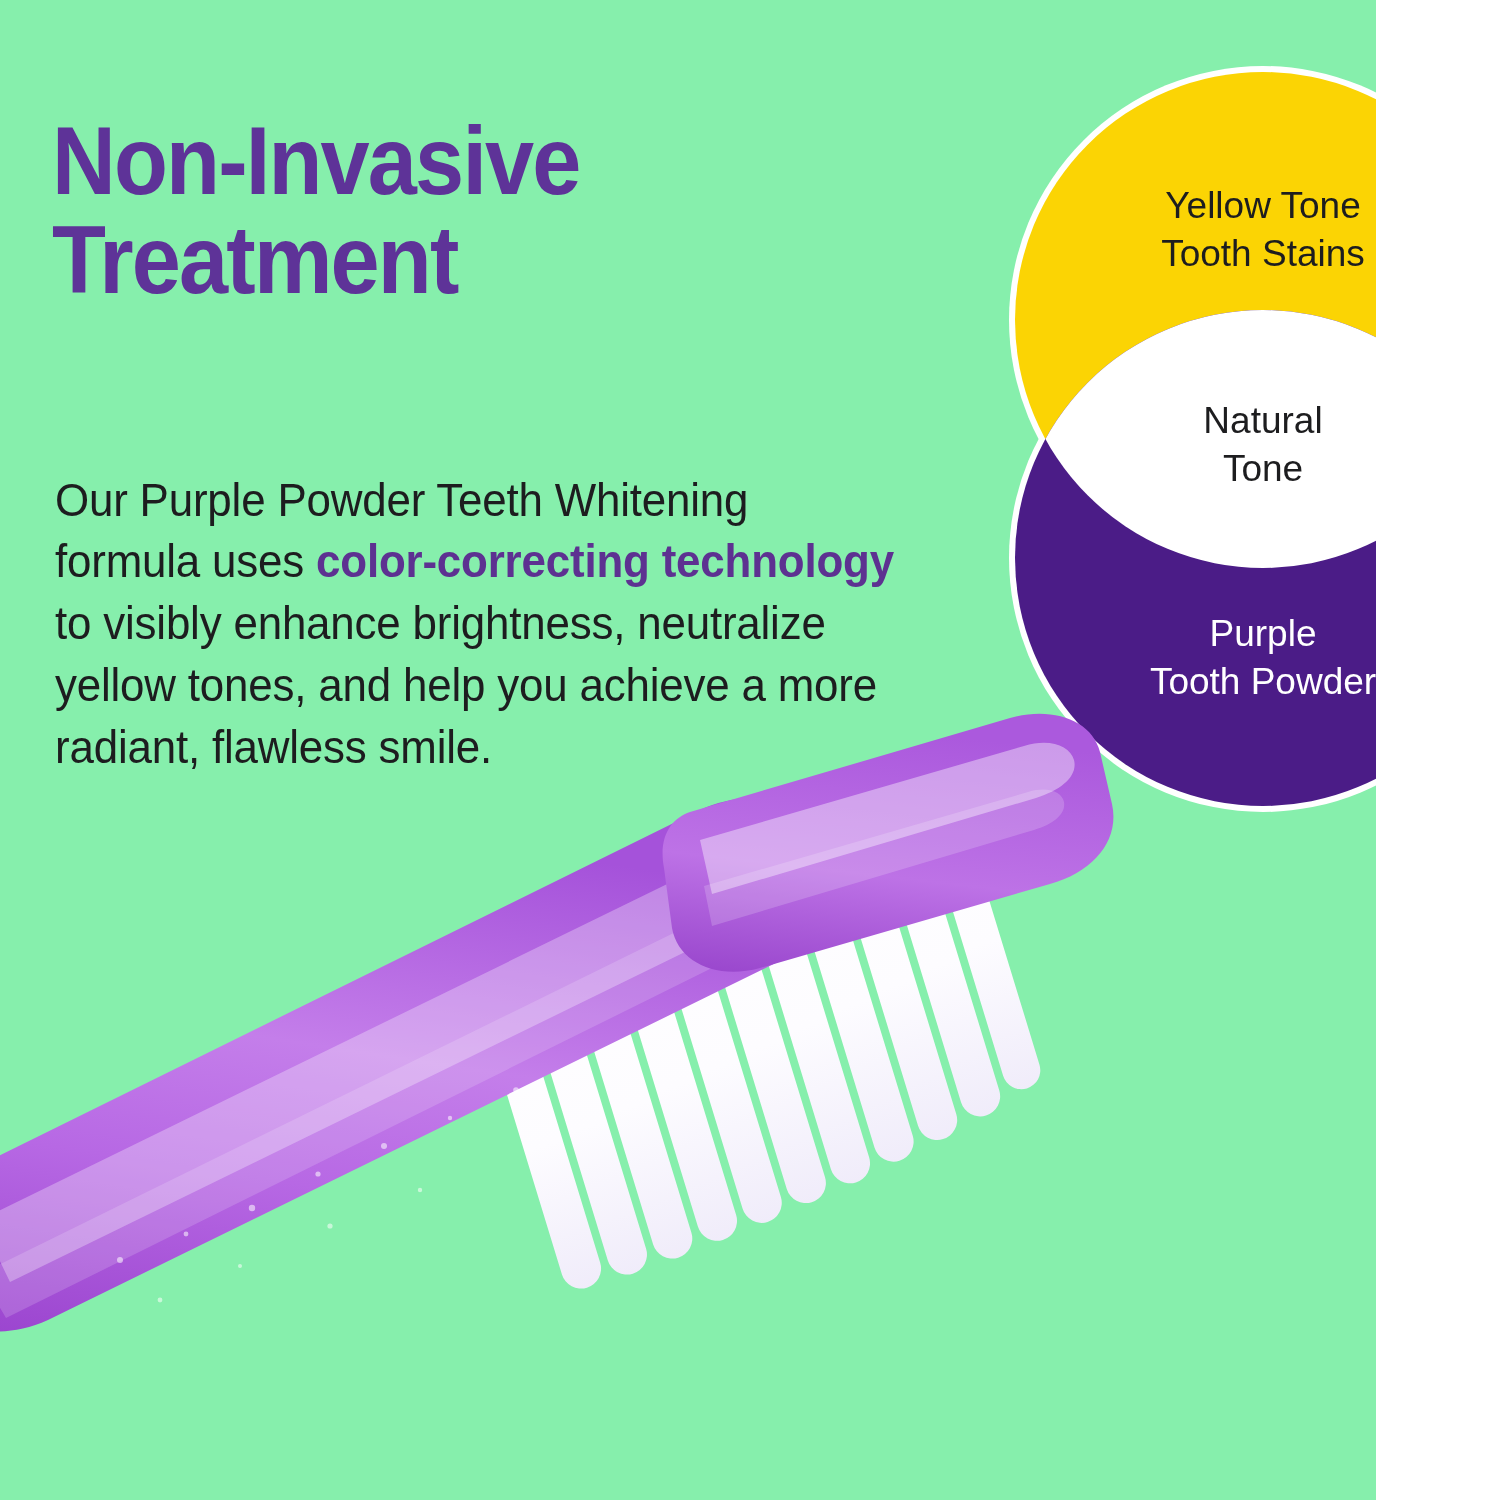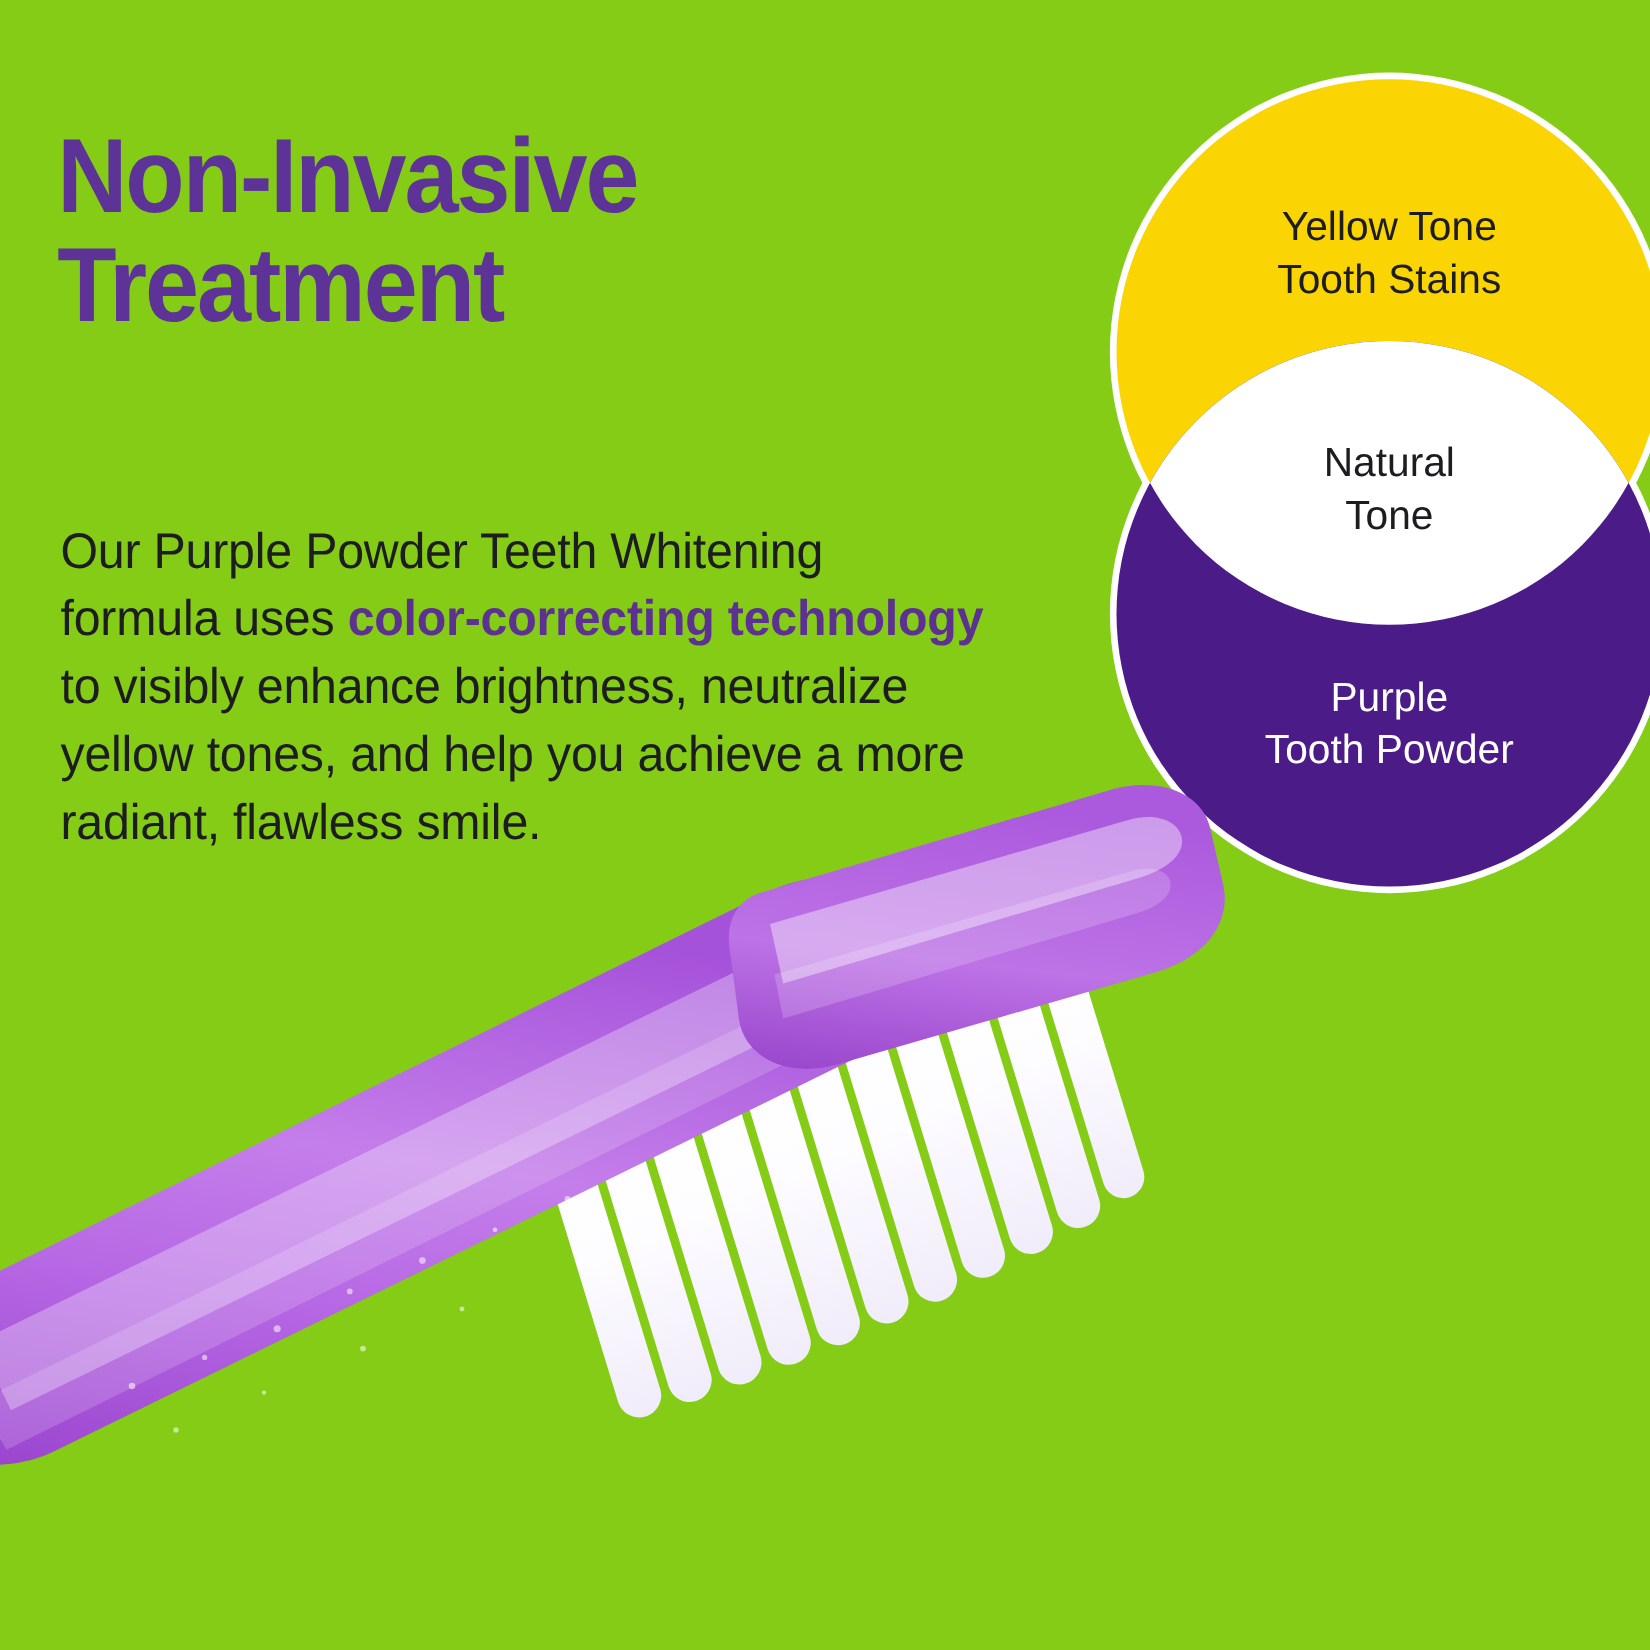--- a/index.html
+++ b/index.html
@@ -2,24 +2,24 @@
 <html><head>
 <meta charset="utf-8">
 <style>
   html, body {
     margin: 0;
     padding: 0;
     background: #ffffff;
   }
   #stage {
     position: relative;
-    width: 1500px;
+    width: 1376px;
     height: 1500px;
     overflow: hidden;
-    background: #84cc16;
+    background: #86efac;
     font-family: "Liberation Sans", sans-serif;
   }
 
   
   .headline {
     position: absolute;
     left: 52px;
     top: 112px;
     width: 860px;
     font-family: "Liberation Sans", sans-serif;

